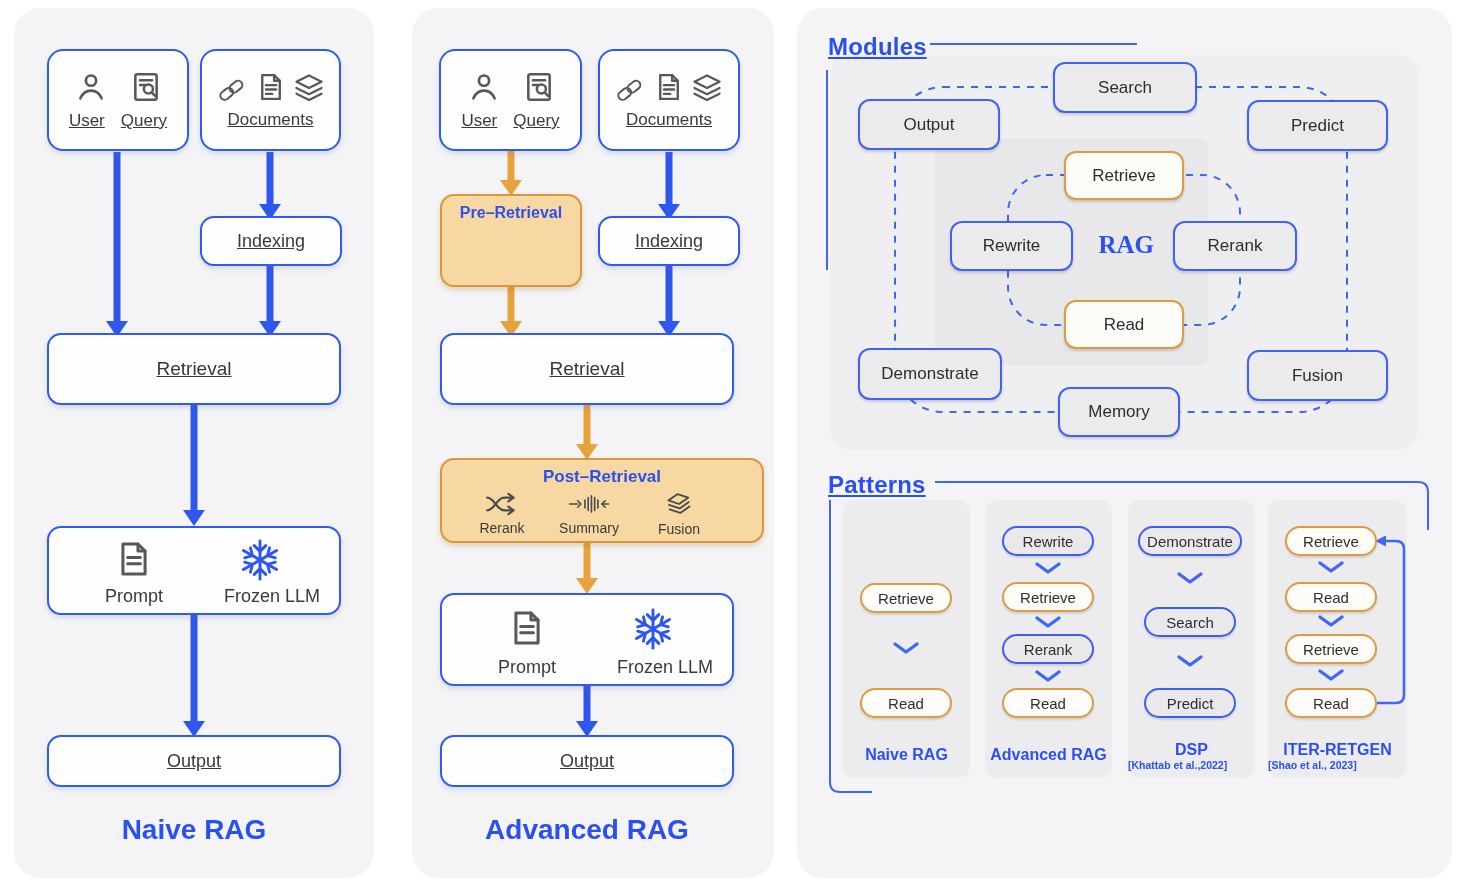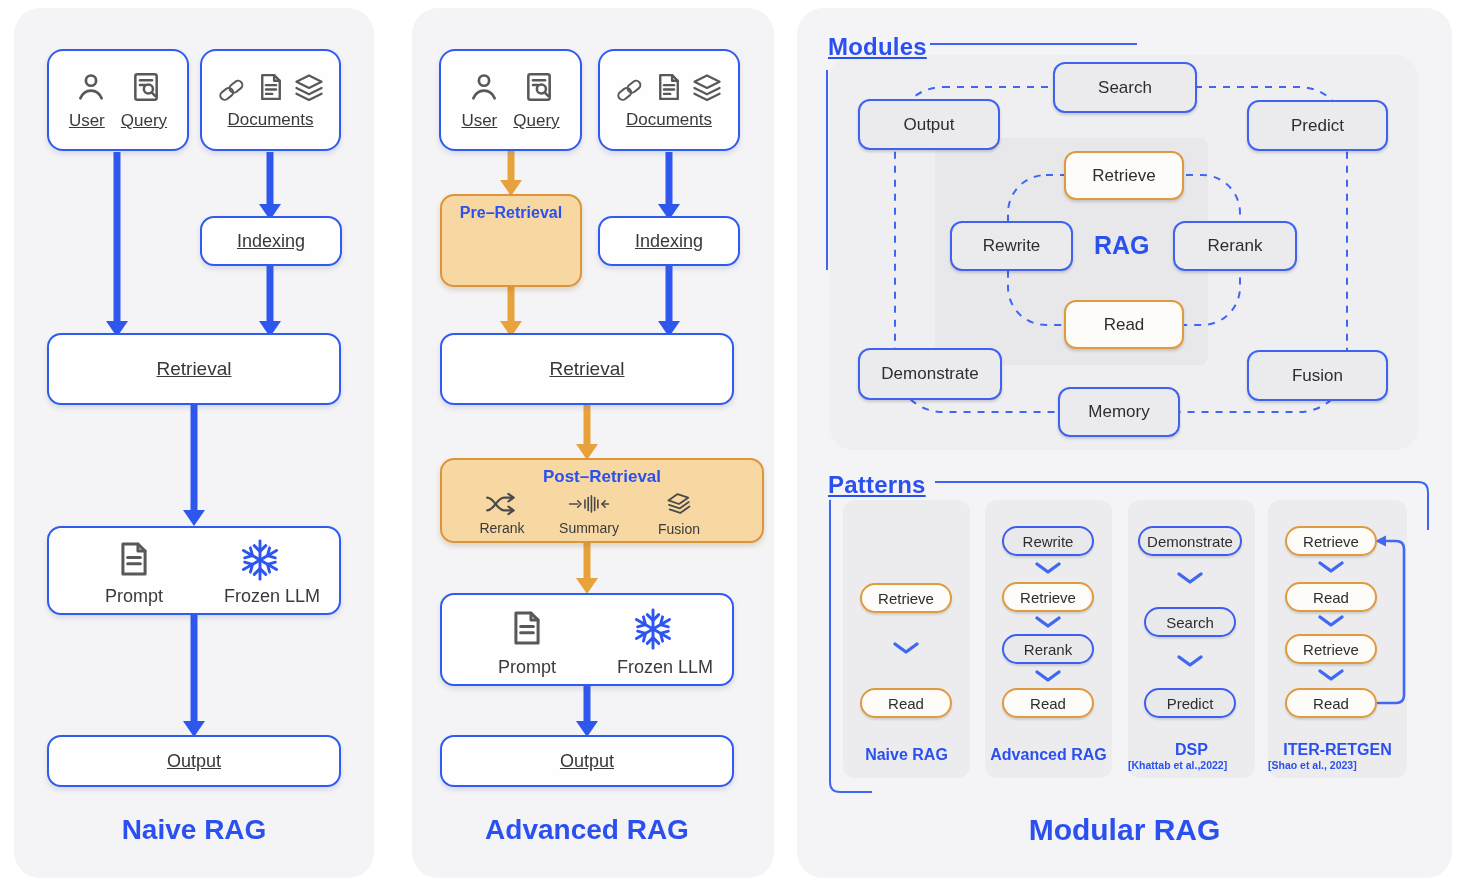--- a/index.html
+++ b/index.html
@@ -22,21 +22,21 @@
        box-shadow:0 2px 3px rgba(0,0,0,.16);box-sizing:border-box;}
   .modbox.orange{border-color:#e09a40;background:#fdfcf9;}
   .pill{position:absolute;width:92px;height:30px;border:2px solid #3d5ef2;background:#e9e9eb;border-radius:16px;
        display:flex;align-items:center;justify-content:center;font-size:15px;color:#2e2e30;
        box-shadow:0 2px 2px rgba(0,0,0,.12);box-sizing:border-box;}
   .pill.orange{border-color:#e09a40;background:#fdfcf8;}
   .ptitle{position:absolute;text-align:center;font-weight:bold;color:#2b50f0;font-size:28px;}
   .seclabel{position:absolute;color:#2b50f0;font-size:24px;font-weight:600;letter-spacing:.2px;text-decoration:underline;}
   .caption{position:absolute;text-align:center;color:#2b50f0;font-weight:bold;font-size:16px;}
   .cite{position:absolute;text-align:left;color:#2b50f0;font-weight:bold;font-size:10.5px;}
-  .ragword{position:absolute;color:#2b50f0;font-weight:bold;font-size:25px;text-align:left;}
+  .ragword{position:absolute;color:#2b50f0;font-weight:bold;font-size:25px;text-align:right;font-family:Liberation Serif, serif;}
   .iconlbl{color:#3a3a3c;}
   .bullets{font-size:11px;color:#333;font-weight:500;}
   .bullets div{margin:2px 0 0 16px;}
   .bullets div::before{content:"•";margin-right:5px;}
   svg.gico{stroke:#58585a;fill:none;stroke-width:1.9;stroke-linecap:round;stroke-linejoin:round;}
   svg.overlay{position:absolute;left:0;top:0;pointer-events:none;}
 </style>
 </head>
 <body>
 
@@ -353,15 +353,14 @@
   <div class="caption" style="left:1128px;top:741px;width:127px">DSP</div>
   <div class="cite" style="left:1128px;top:759px;width:127px">[Khattab et al.,2022]</div>
 
   <div class="pill orange" style="left:1285px;top:526px">Retrieve</div>
   <div class="pill orange" style="left:1285px;top:582px">Read</div>
   <div class="pill orange" style="left:1285px;top:634px">Retrieve</div>
   <div class="pill orange" style="left:1285px;top:688px">Read</div>
   <div class="caption" style="left:1268px;top:741px;width:139px">ITER-RETGEN</div>
   <div class="cite" style="left:1268px;top:759px;width:139px">[Shao et al., 2023]</div>
 
-  <div class="ptitle" style="left:797px;top:813px;width:655px;font-size:30px">Modular RAG</div>
 
 </div>
 
 </body></html>

